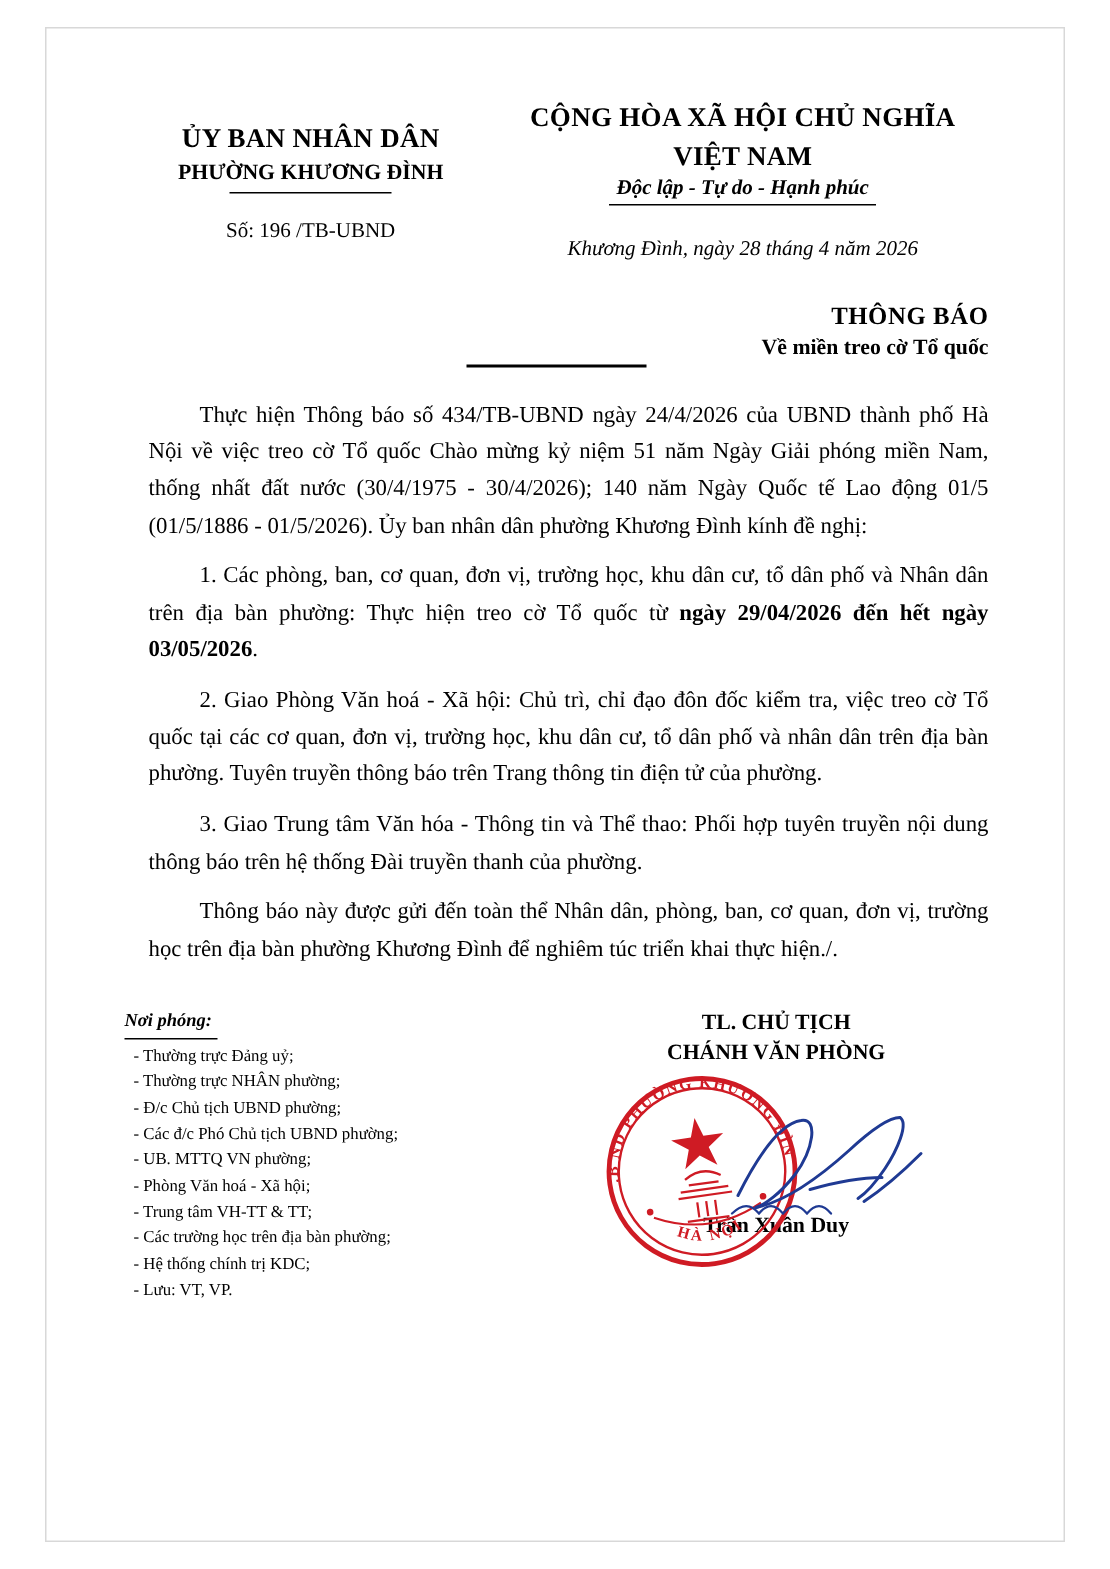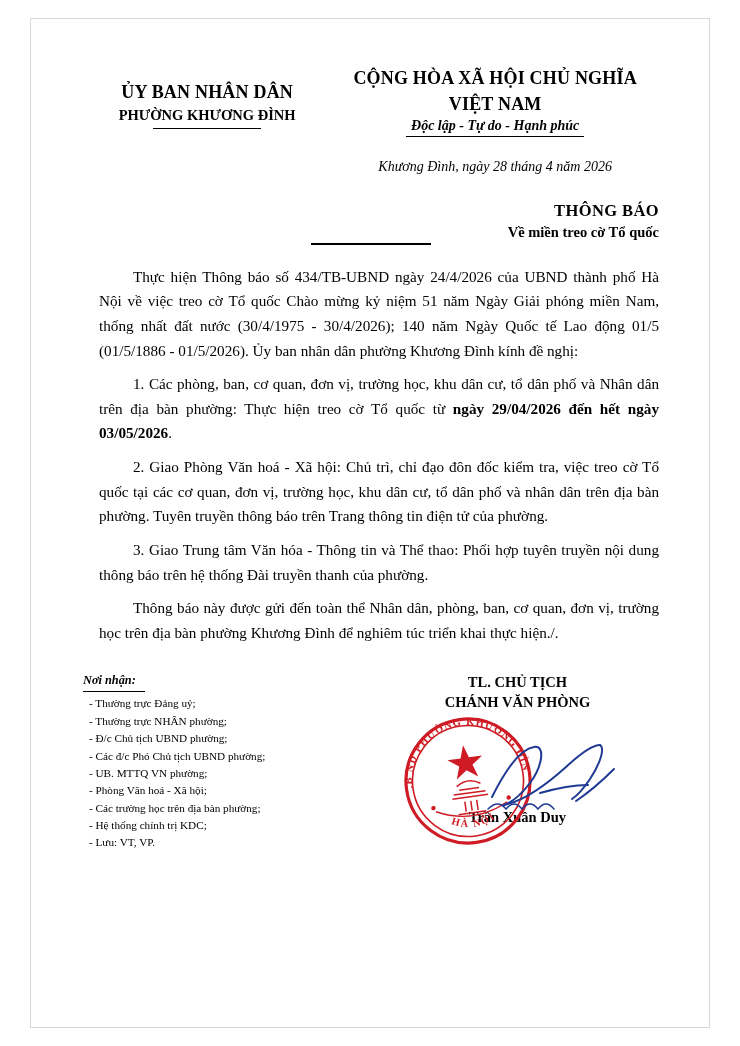--- a/index.html
+++ b/index.html
@@ -172,20 +172,21 @@
 </head>
 <body>
 
 <div class="page">
 
   <div class="header">
     <div class="hdr-left">
       <div class="hdr-line1">ỦY BAN NHÂN DÂN</div>
       <div class="hdr-line2">PHƯỜNG KHƯƠNG ĐÌNH</div>
       <div class="rule-short"></div>
+      <div class="so-line">Số: 196 /TB-UBND</div>
     </div>
     <div class="hdr-right">
       <div class="hdr-line1">CỘNG HÒA XÃ HỘI CHỦ NGHĨA VIỆT NAM</div>
       <div class="hdr-sub">Độc lập - Tự do - Hạnh phúc</div>
       <div class="rule-mid"></div>
       <div class="place-line">Khương Đình, ngày 28 tháng 4  năm 2026</div>
     </div>
   </div>
 
   <div class="title-block">
@@ -198,29 +199,30 @@
     <p>Thực hiện Thông báo số 434/TB-UBND ngày 24/4/2026 của UBND thành phố Hà Nội về việc treo cờ Tổ quốc Chào mừng kỷ niệm 51 năm Ngày Giải phóng miền Nam, thống nhất đất nước (30/4/1975 - 30/4/2026); 140 năm Ngày Quốc tế Lao động 01/5 (01/5/1886 - 01/5/2026). Ủy ban nhân dân phường  Khương Đình kính đề nghị:</p>
     <p><span>1. Các phòng, ban, cơ quan, đơn vị, trường học, khu dân cư, tổ dân phố và Nhân dân trên địa bàn phường: Thực hiện treo cờ Tổ quốc từ </span><span class="b">ngày 29/04/2026 đến hết ngày 03/05/2026</span><span>.</span></p>
     <p>2. Giao Phòng Văn hoá - Xã hội: Chủ trì, chỉ đạo đôn đốc kiểm tra, việc treo cờ Tổ quốc tại các cơ quan, đơn vị, trường học, khu dân cư, tổ dân phố và nhân dân trên địa bàn phường. Tuyên truyền thông báo trên Trang thông tin điện tử của phường.</p>
     <p>3. Giao Trung tâm Văn hóa - Thông tin và Thể thao: Phối hợp tuyên truyền nội dung thông báo trên hệ thống Đài truyền thanh của phường.</p>
     <p>Thông báo này được gửi đến toàn thể Nhân dân, phòng, ban, cơ quan, đơn vị, trường học trên địa bàn phường Khương Đình để nghiêm túc triển khai thực hiện./.</p>
   </div>
 
   <div class="footer">
 
     <div class="recipients">
-      <div class="rc-title">Nơi nhận:</div>
+      <div class="rc-title">Nơi phóng:</div>
       <div class="rc-underline"></div>
       <ul>
         <li>- Thường trực Đảng uỷ;</li>
         <li>- Thường trực NHÂN phường;</li>
         <li>- Đ/c Chủ tịch UBND phường;</li>
         <li>- Các đ/c Phó Chủ tịch UBND phường;</li>
         <li>- UB. MTTQ VN phường;</li>
         <li>- Phòng Văn hoá - Xã hội;</li>
+        <li>- Trung tâm VH-TT &amp; TT;</li>
         <li>- Các trường học trên địa bàn phường;</li>
         <li>- Hệ thống chính trị KDC;</li>
         <li>- Lưu: VT, VP.</li>
       </ul>
     </div>
 
     <div class="signature">
       <div class="sig-role1">TL. CHỦ TỊCH</div>
       <div class="sig-role2">CHÁNH VĂN PHÒNG</div>
 

